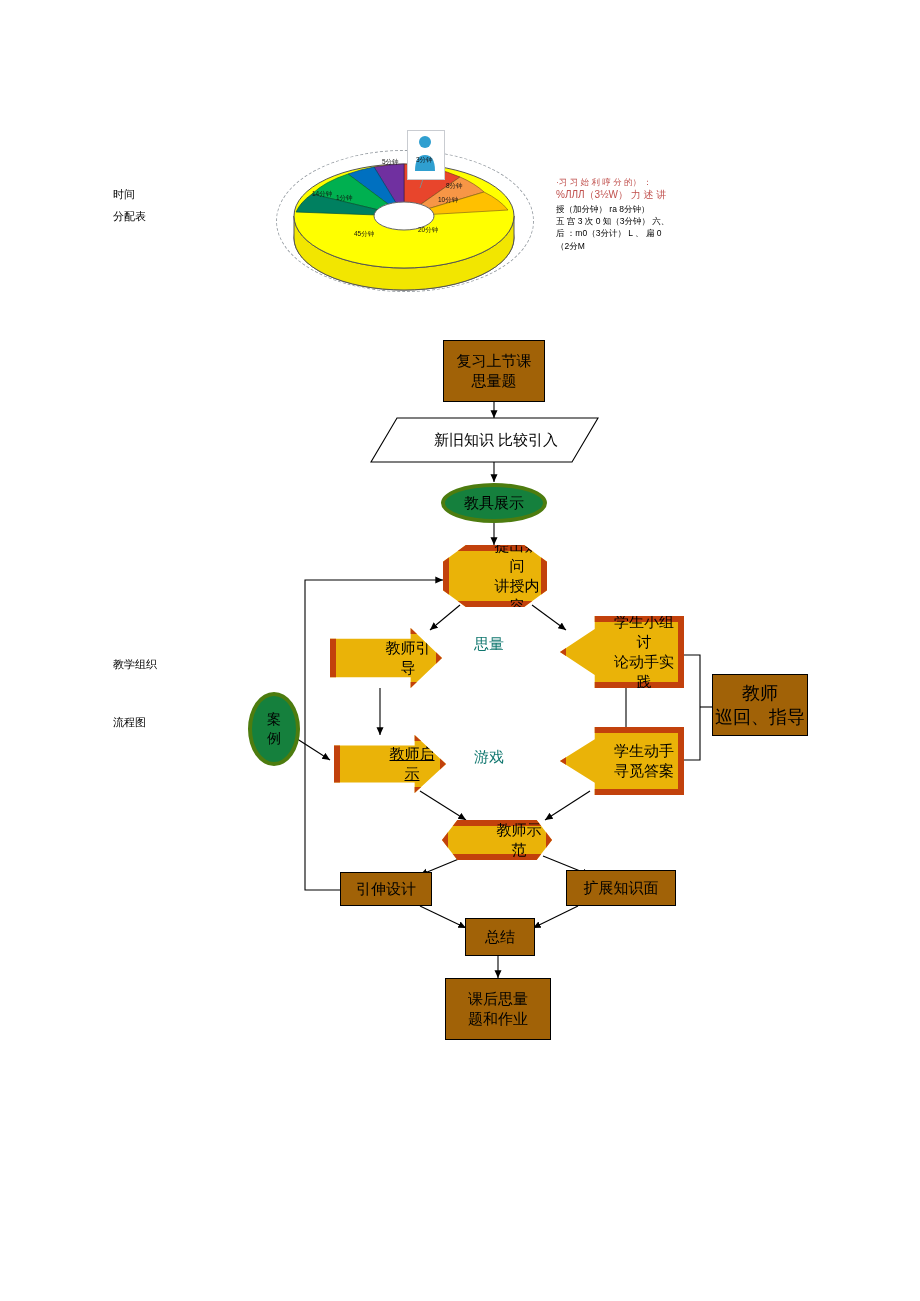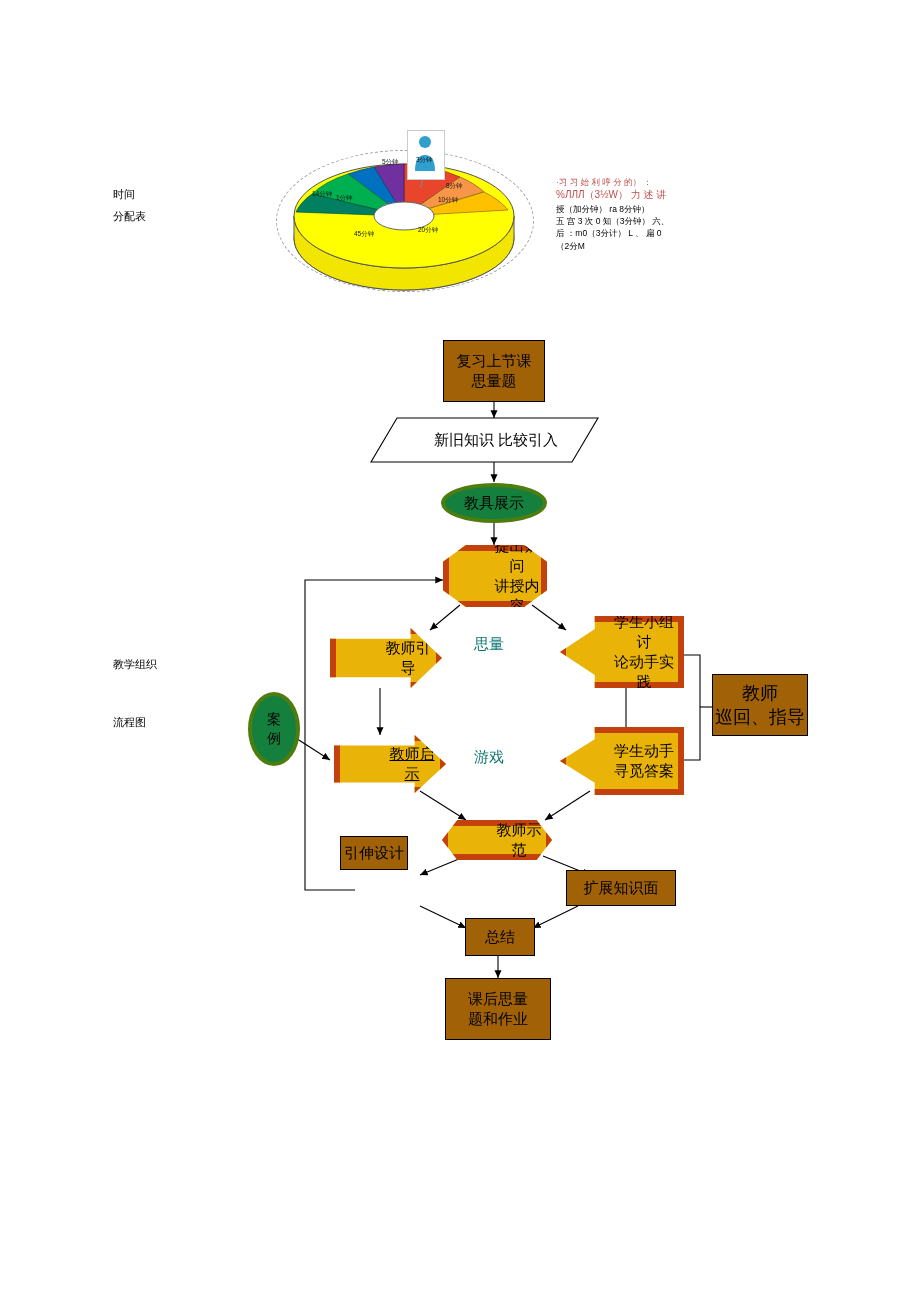--- a/index.html
+++ b/index.html
@@ -177,21 +177,21 @@
   <div class="plain-text" style="left:474px;top:748px;">游戏</div>
 
   <div class="node green arrow-l" style="left:560px;top:727px;width:124px;height:68px;">学生动手
 寻觅答案</div>
 
   <div class="node rect" style="left:712px;top:674px;width:96px;height:62px;font-size:18px;">教师
 巡回、指导</div>
 
   <div class="node green hex" style="left:442px;top:820px;width:110px;height:40px;">教师示范</div>
 
-  <div class="node rect" style="left:340px;top:836px;width:68px;height:34px;">引伸设计</div>
+  <div class="node rect" style="left:340px;top:872px;width:92px;height:34px;">引伸设计</div>
 
   <div class="node rect" style="left:566px;top:870px;width:110px;height:36px;">扩展知识面</div>
 
   <div class="node rect" style="left:465px;top:918px;width:70px;height:38px;">总结</div>
 
   <div class="node rect" style="left:445px;top:978px;width:106px;height:62px;">课后思量
 题和作业</div>
 
 </div>
 

